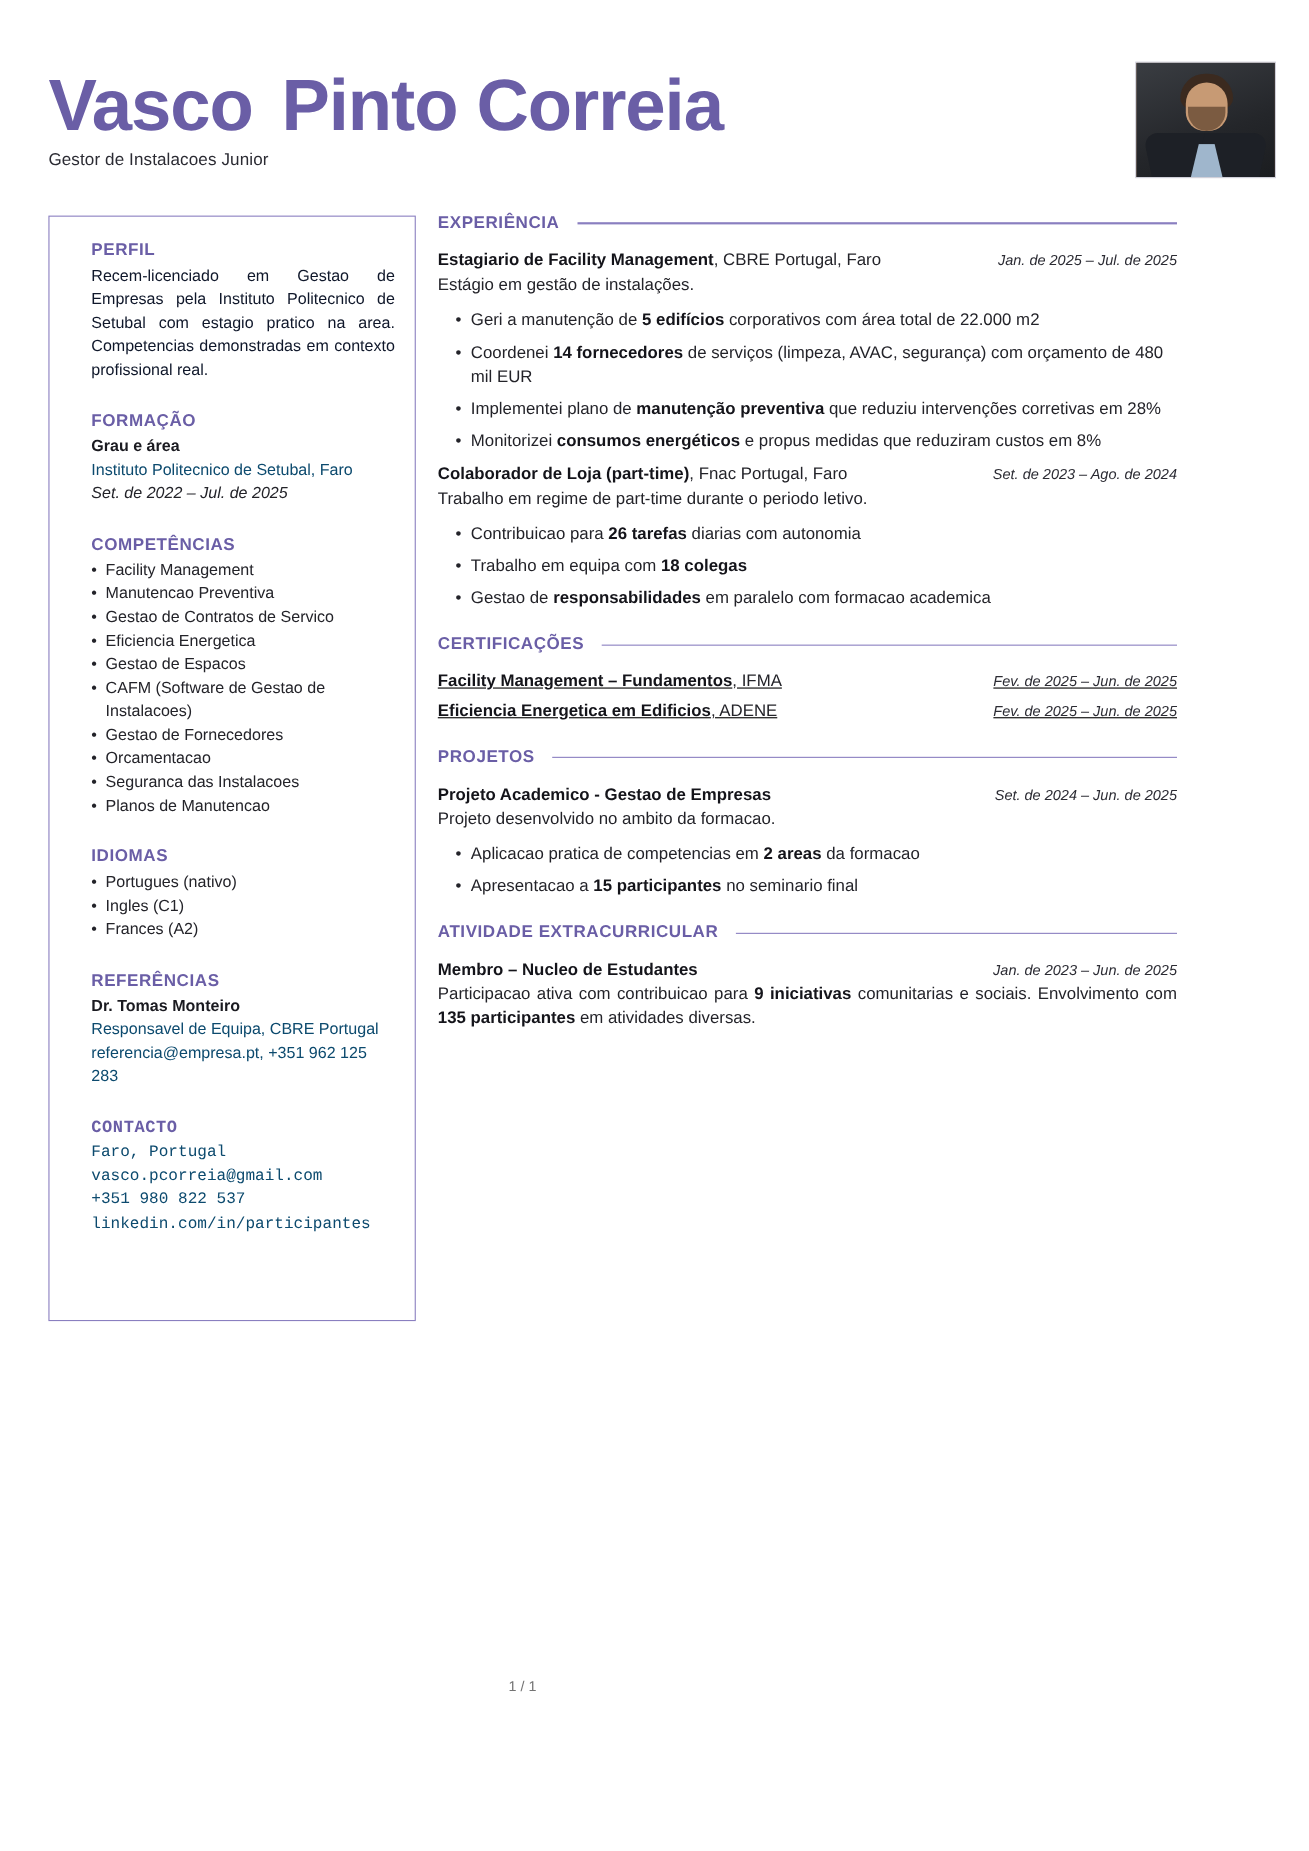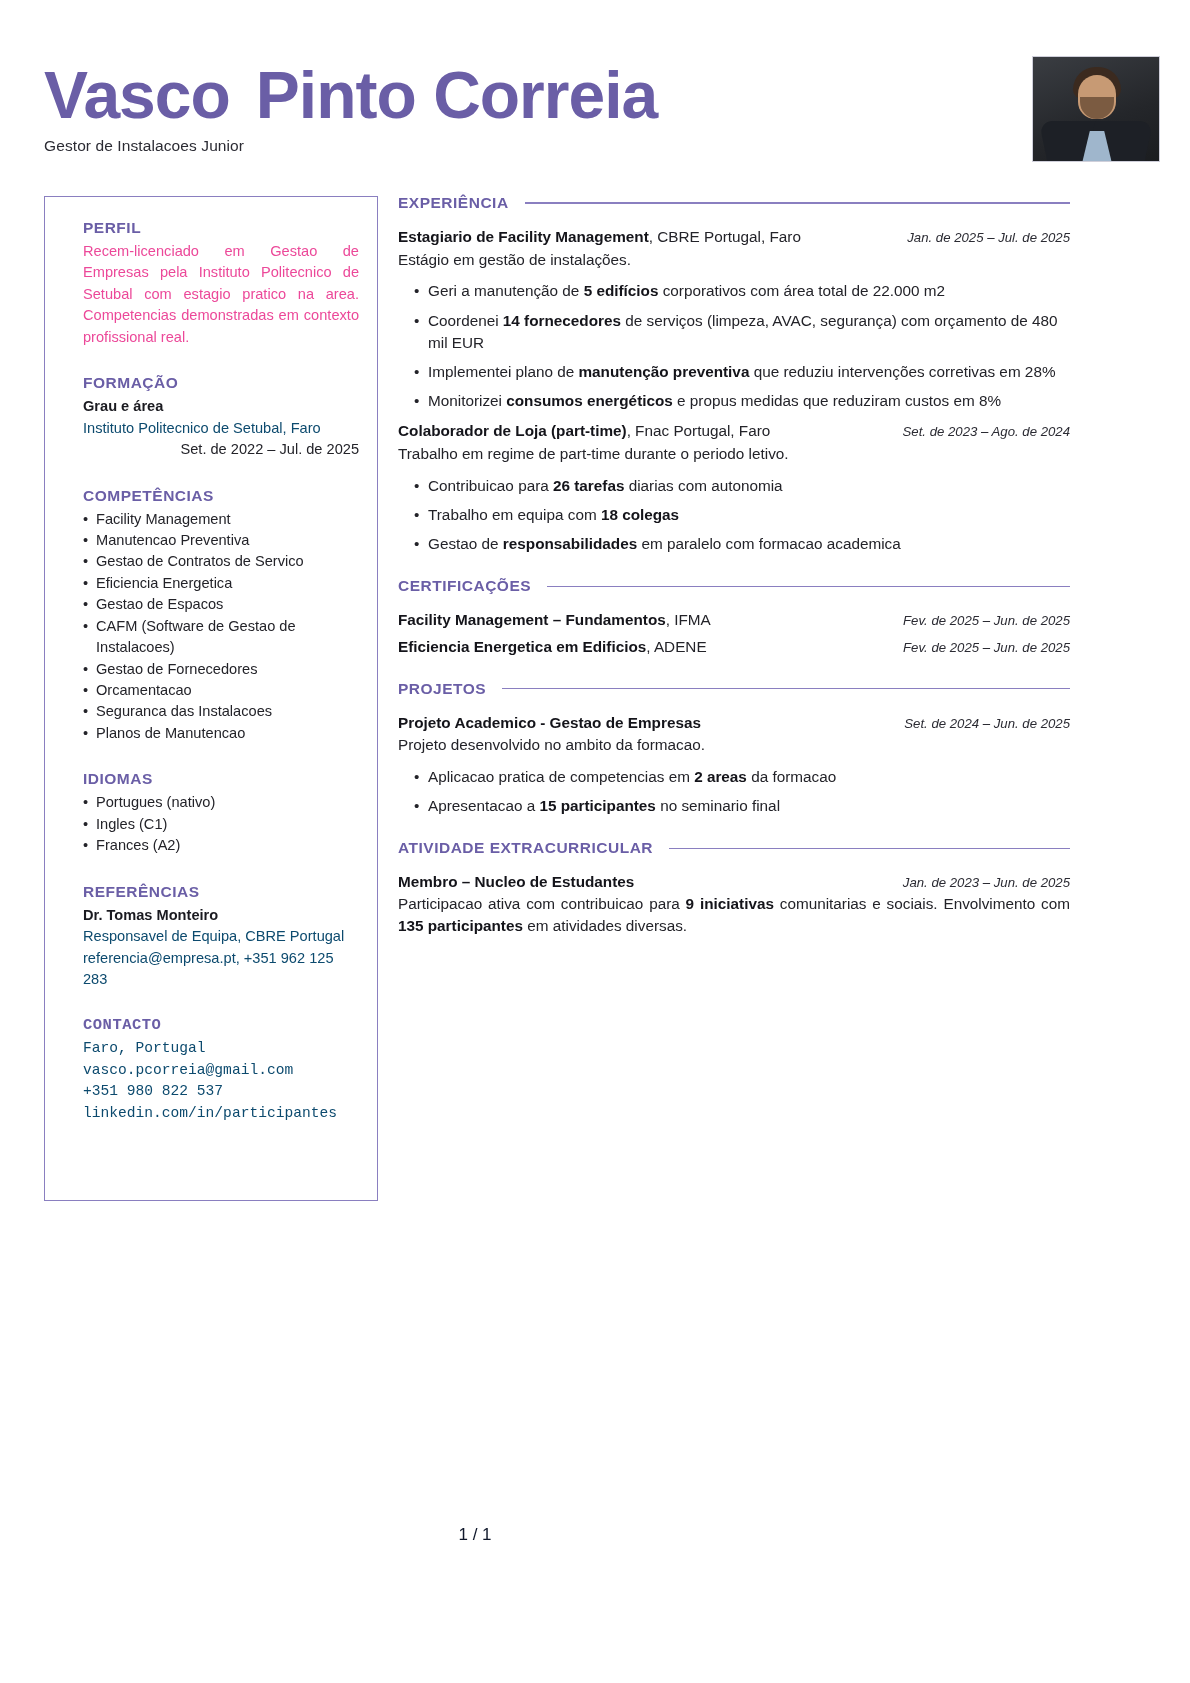--- a/index.html
+++ b/index.html
@@ -148,36 +148,36 @@
     color: #6a5ea6;
     letter-spacing: 0.5px;
     margin-bottom: 4px;
   }
   .side-sec { margin-bottom: 26px; }
   .side-sec:last-child { margin-bottom: 0; font-family: Liberation Mono, monospace; }
 
   .side-p {
     font-size: 14.6px;
     line-height: 1.47;
-    color: #ec4899;
+    color: #0f172a;
     text-align: justify;
   }
 
   .side-strong {
     font-size: 14.6px;
     font-weight: 700;
     color: #1a1a20;
     line-height: 1.47;
   }
 
   .side-italic {
     font-size: 14.6px;
+    font-style: italic;
     color: #232329;
     line-height: 1.47;
-    text-align: right;
   }
 
   .side-line {
     font-size: 14.6px;
     line-height: 1.47;
     color: #0c4a6e;
   }
 
   .side-ul { list-style: none; }
   .side-ul li {
@@ -270,31 +270,31 @@
   .main-ul li b { font-weight: 700; color: #14141a; }
 
   .para {
     font-size: 15.3px;
     line-height: 1.45;
     color: #232329;
     text-align: justify;
   }
   .para b { font-weight: 700; color: #14141a; }
 
-  .cert-row { margin-bottom: 5px; }
+  .cert-row { margin-bottom: 5px; text-decoration: underline; }
 
   
   .footer {
     position: absolute;
     left: 0;
     top: 1525px;
     width: 950px;
     text-align: center;
-    font-size: 17px;
-    color: #0f172a;
+    font-size: 13px;
+    color: #737373;
   }
 </style>
 </head>
 <body>
 
 <div class="page">
 
   <div class="header">
     <div class="name-block">
       <div class="name-line">

